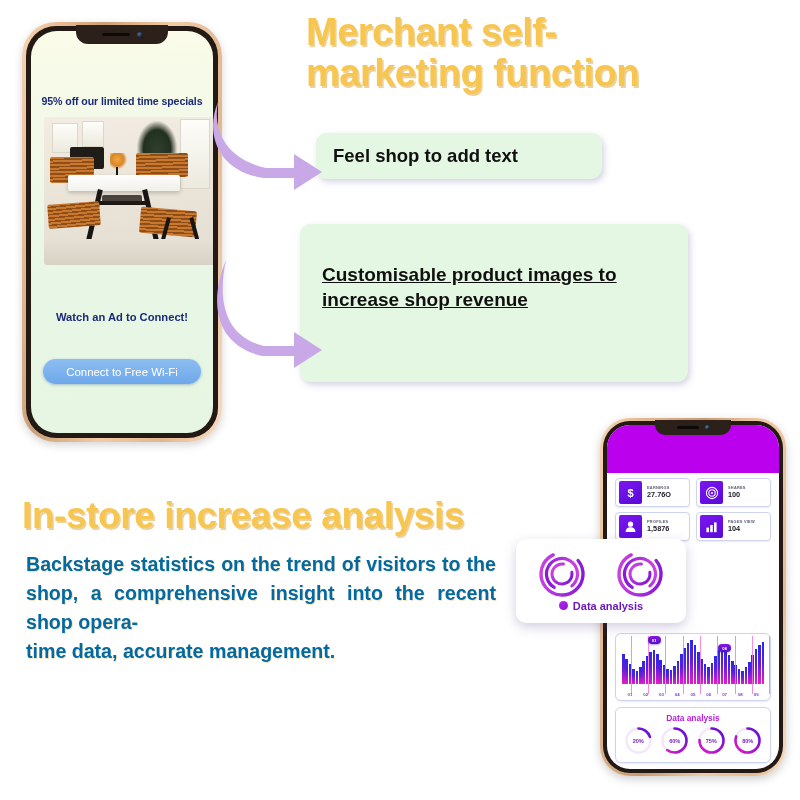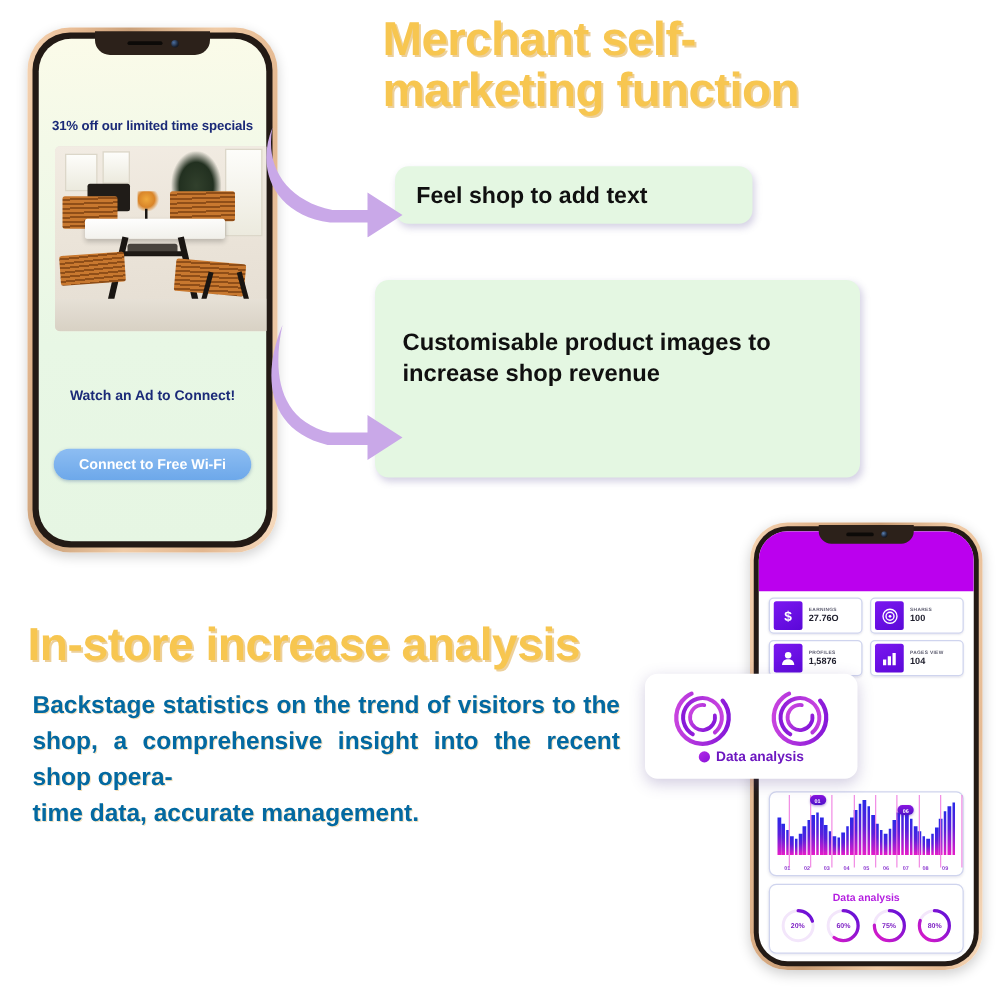--- a/index.html
+++ b/index.html
@@ -49,21 +49,21 @@
     background:#e9e4dc;
   }
   .ad-line {
     position:absolute; top:280px; left:0; right:0; text-align:center;
     font-size:11.2px; font-weight:bold; color:#1b2a78;
   }
   .wifi-btn {
     position:absolute; top:328px; left:50%; transform:translateX(-50%);
     width:158px; height:25px; border-radius:13px;
     background:linear-gradient(180deg,#8dbdf2 0%,#6da8ea 100%);
-    color:#ffffff; font-size:11.4px; font-weight:bold;
+    color:#ffffff; font-size:11.4px; font-weight:normal;
     display:flex; align-items:center; justify-content:center;
     box-shadow:0 1px 3px rgba(40,80,140,.35);
   }
 
   
   .rp { position:absolute; inset:0; }
   .rp-bg { position:absolute; inset:0;
     background:linear-gradient(176deg,#f2ece3 0%,#ece5da 40%,#e4ddd2 100%); }
   .rp-win {
     position:absolute; background:linear-gradient(180deg,#fdfdfa,#eceade);
@@ -104,21 +104,21 @@
     border-radius:11px;
     box-shadow:2px 3px 6px rgba(120,110,170,.30);
     color:#101010;
   }
   #callout1 { left:316px; top:133px; width:286px; height:46px;
     display:flex; align-items:center; padding-left:17px;
     font-size:18.5px; font-weight:bold; }
   #callout2 { left:300px; top:224px; width:388px; height:158px;
     padding:38px 0 0 22px; }
   #callout2 .l1 { font-size:19px; font-weight:bold; margin-bottom:10px; }
-  #callout2 .l2 { font-size:19px; font-weight:bold; line-height:1.32; }
+  #callout2 .l2 { font-size:19px; font-weight:bold; line-height:1.32;text-decoration:underline; }
 
   #heading2 {
     position:absolute; left:22px; top:495px; width:520px;
     font-size:37px; font-weight:bold; color:#f7c650;
     text-shadow:1.6px 1.6px 0 rgba(216,150,32,.45);
     letter-spacing:-.4px;
   }
   #body2 {
     position:absolute; left:26px; top:550px; width:470px;
     font-size:19.6px; font-weight:bold; line-height:1.48;
@@ -230,21 +230,21 @@
 <body>
 
 <div id="phone1">
   <div class="bezel">
     <div class="notch">
       <div class="speaker"></div>
       <div class="cam"></div>
     </div>
     <div class="screen">
 
-      <div class="promo-head">31% off our limited time specials</div>
+      <div class="promo-head">95% off our limited time specials</div>
 
       <div class="promo-photo">
         <div class="rp">
           <div class="rp-bg"></div>
           <div class="rp-win" style="left:8px;top:6px;width:26px;height:30px;"></div>
           <div class="rp-win" style="left:38px;top:4px;width:22px;height:26px;"></div>
           <div class="rp-win" style="left:136px;top:2px;width:30px;height:70px;"></div>
           <div class="rp-plant"></div>
           <div class="rp-dark" style="left:26px;top:30px;width:34px;height:22px;"></div>
           <div class="rp-chair" style="left:6px;top:40px;width:44px;height:26px;"></div>

